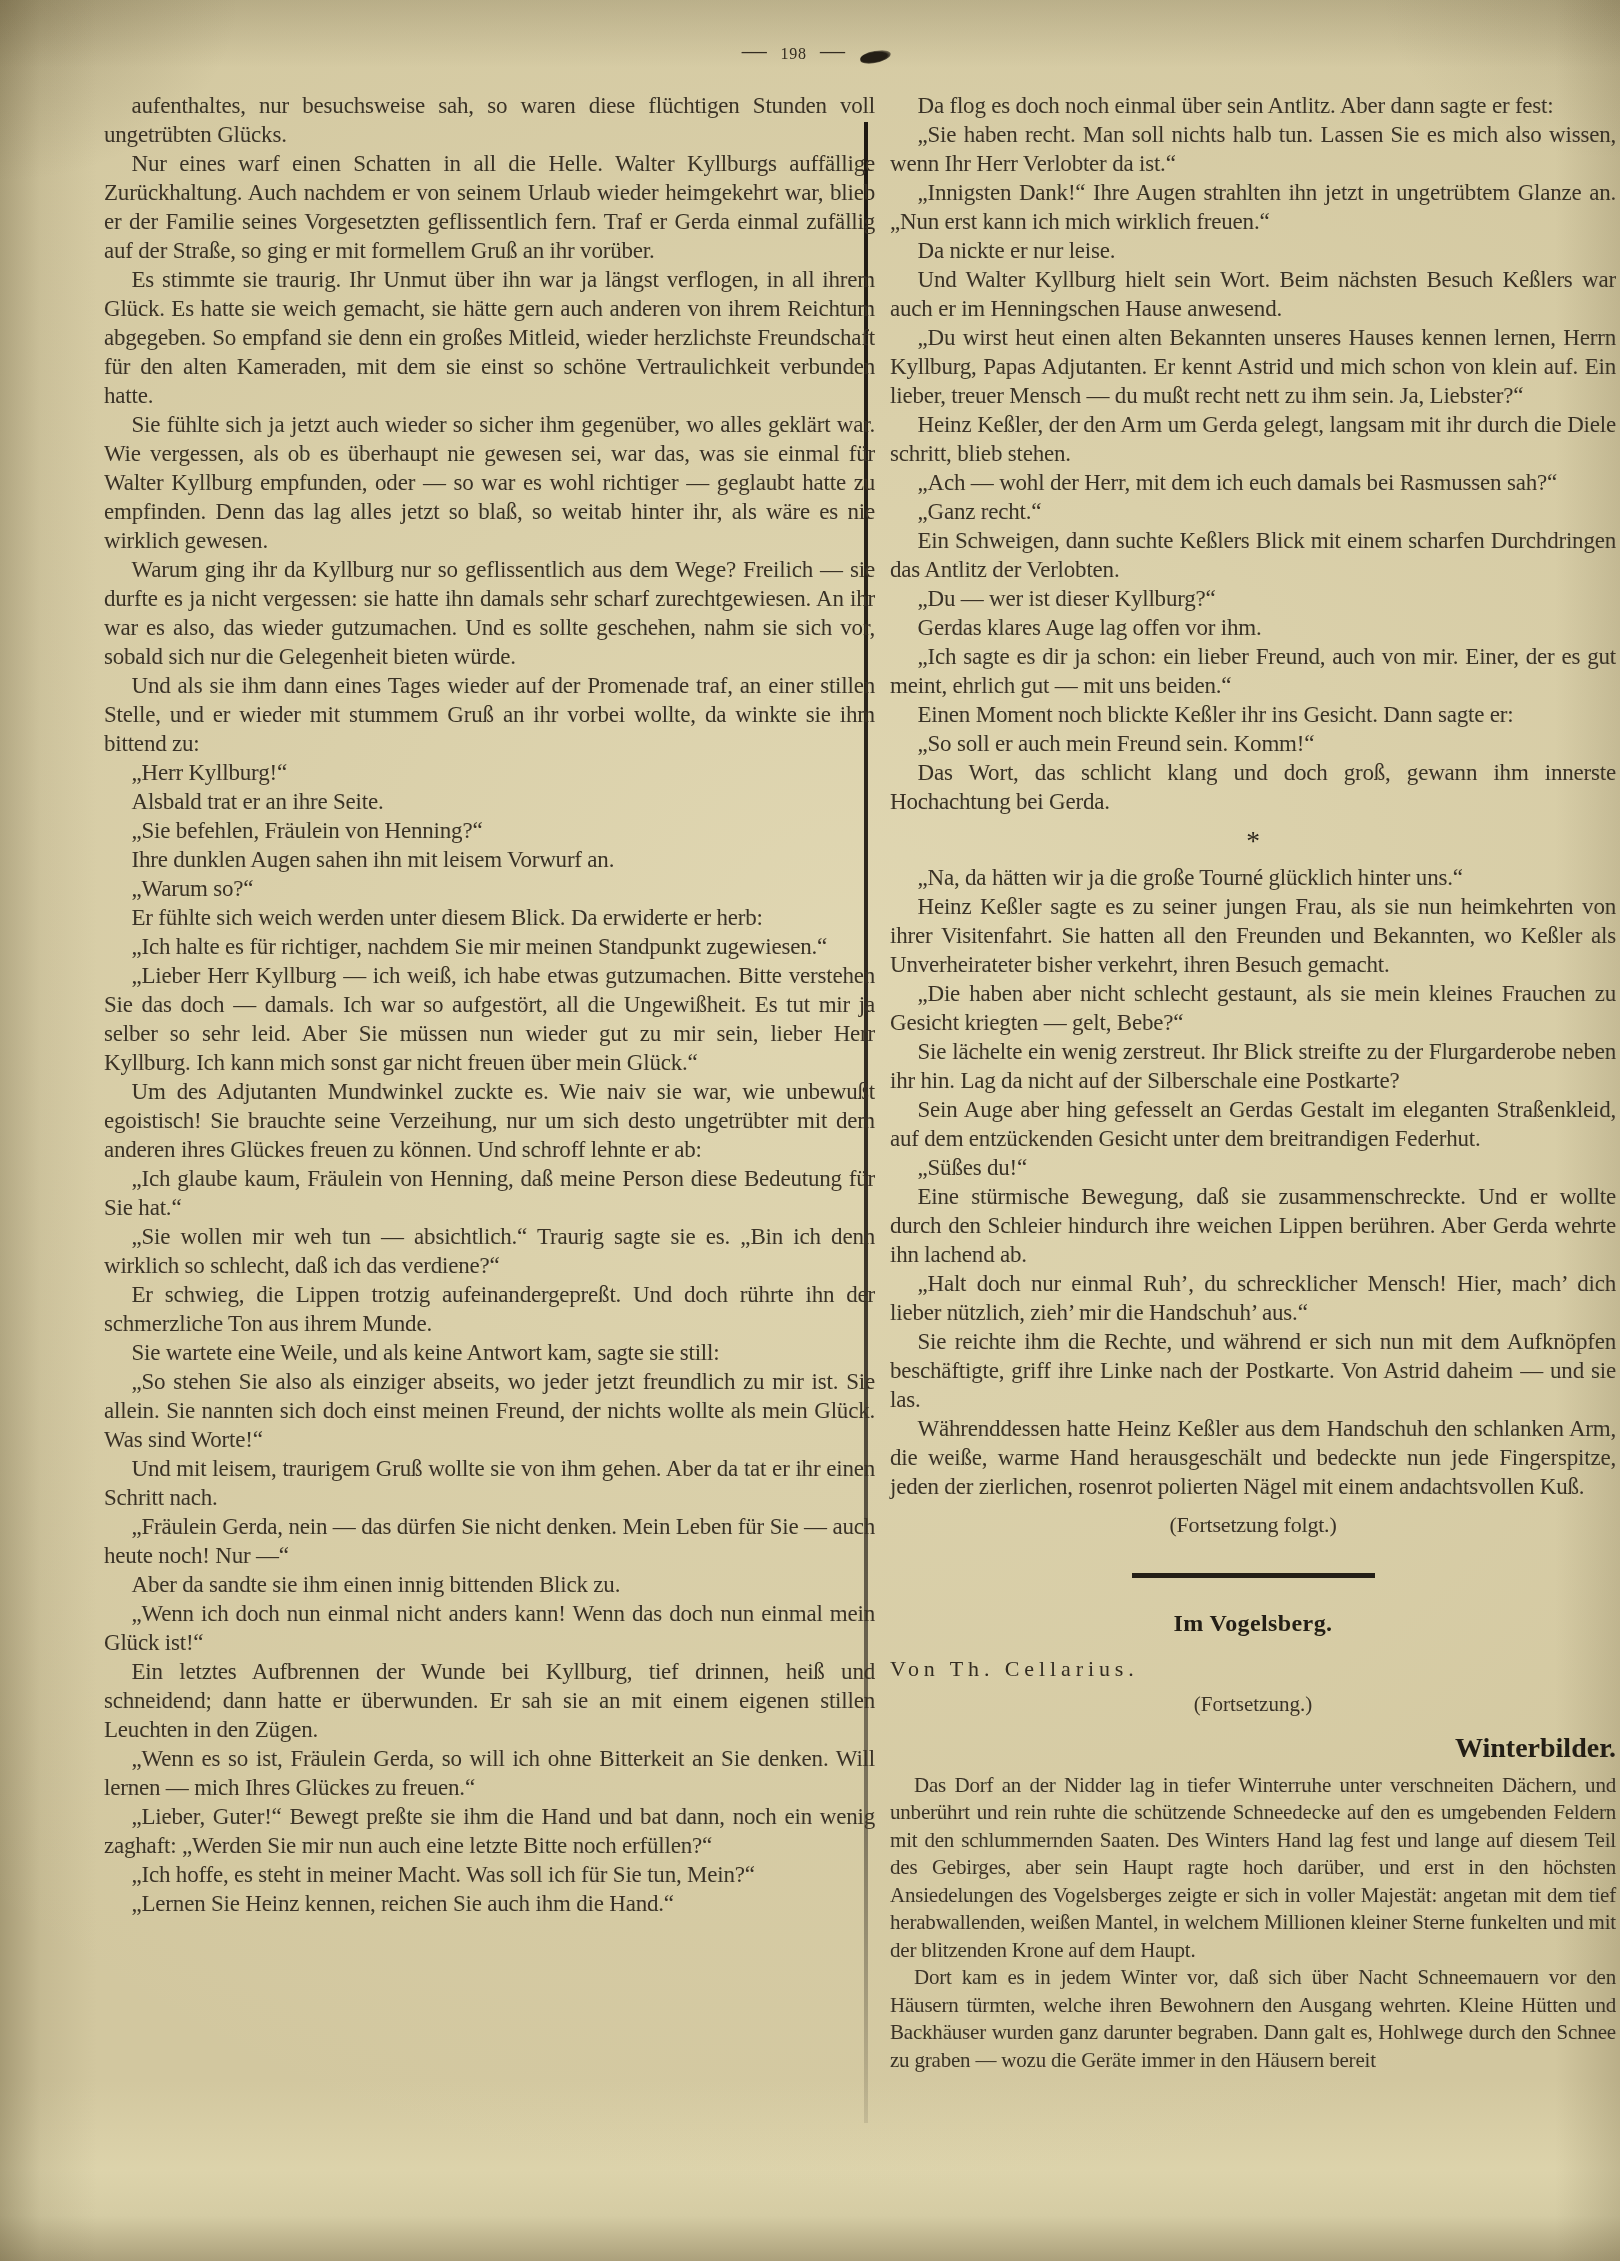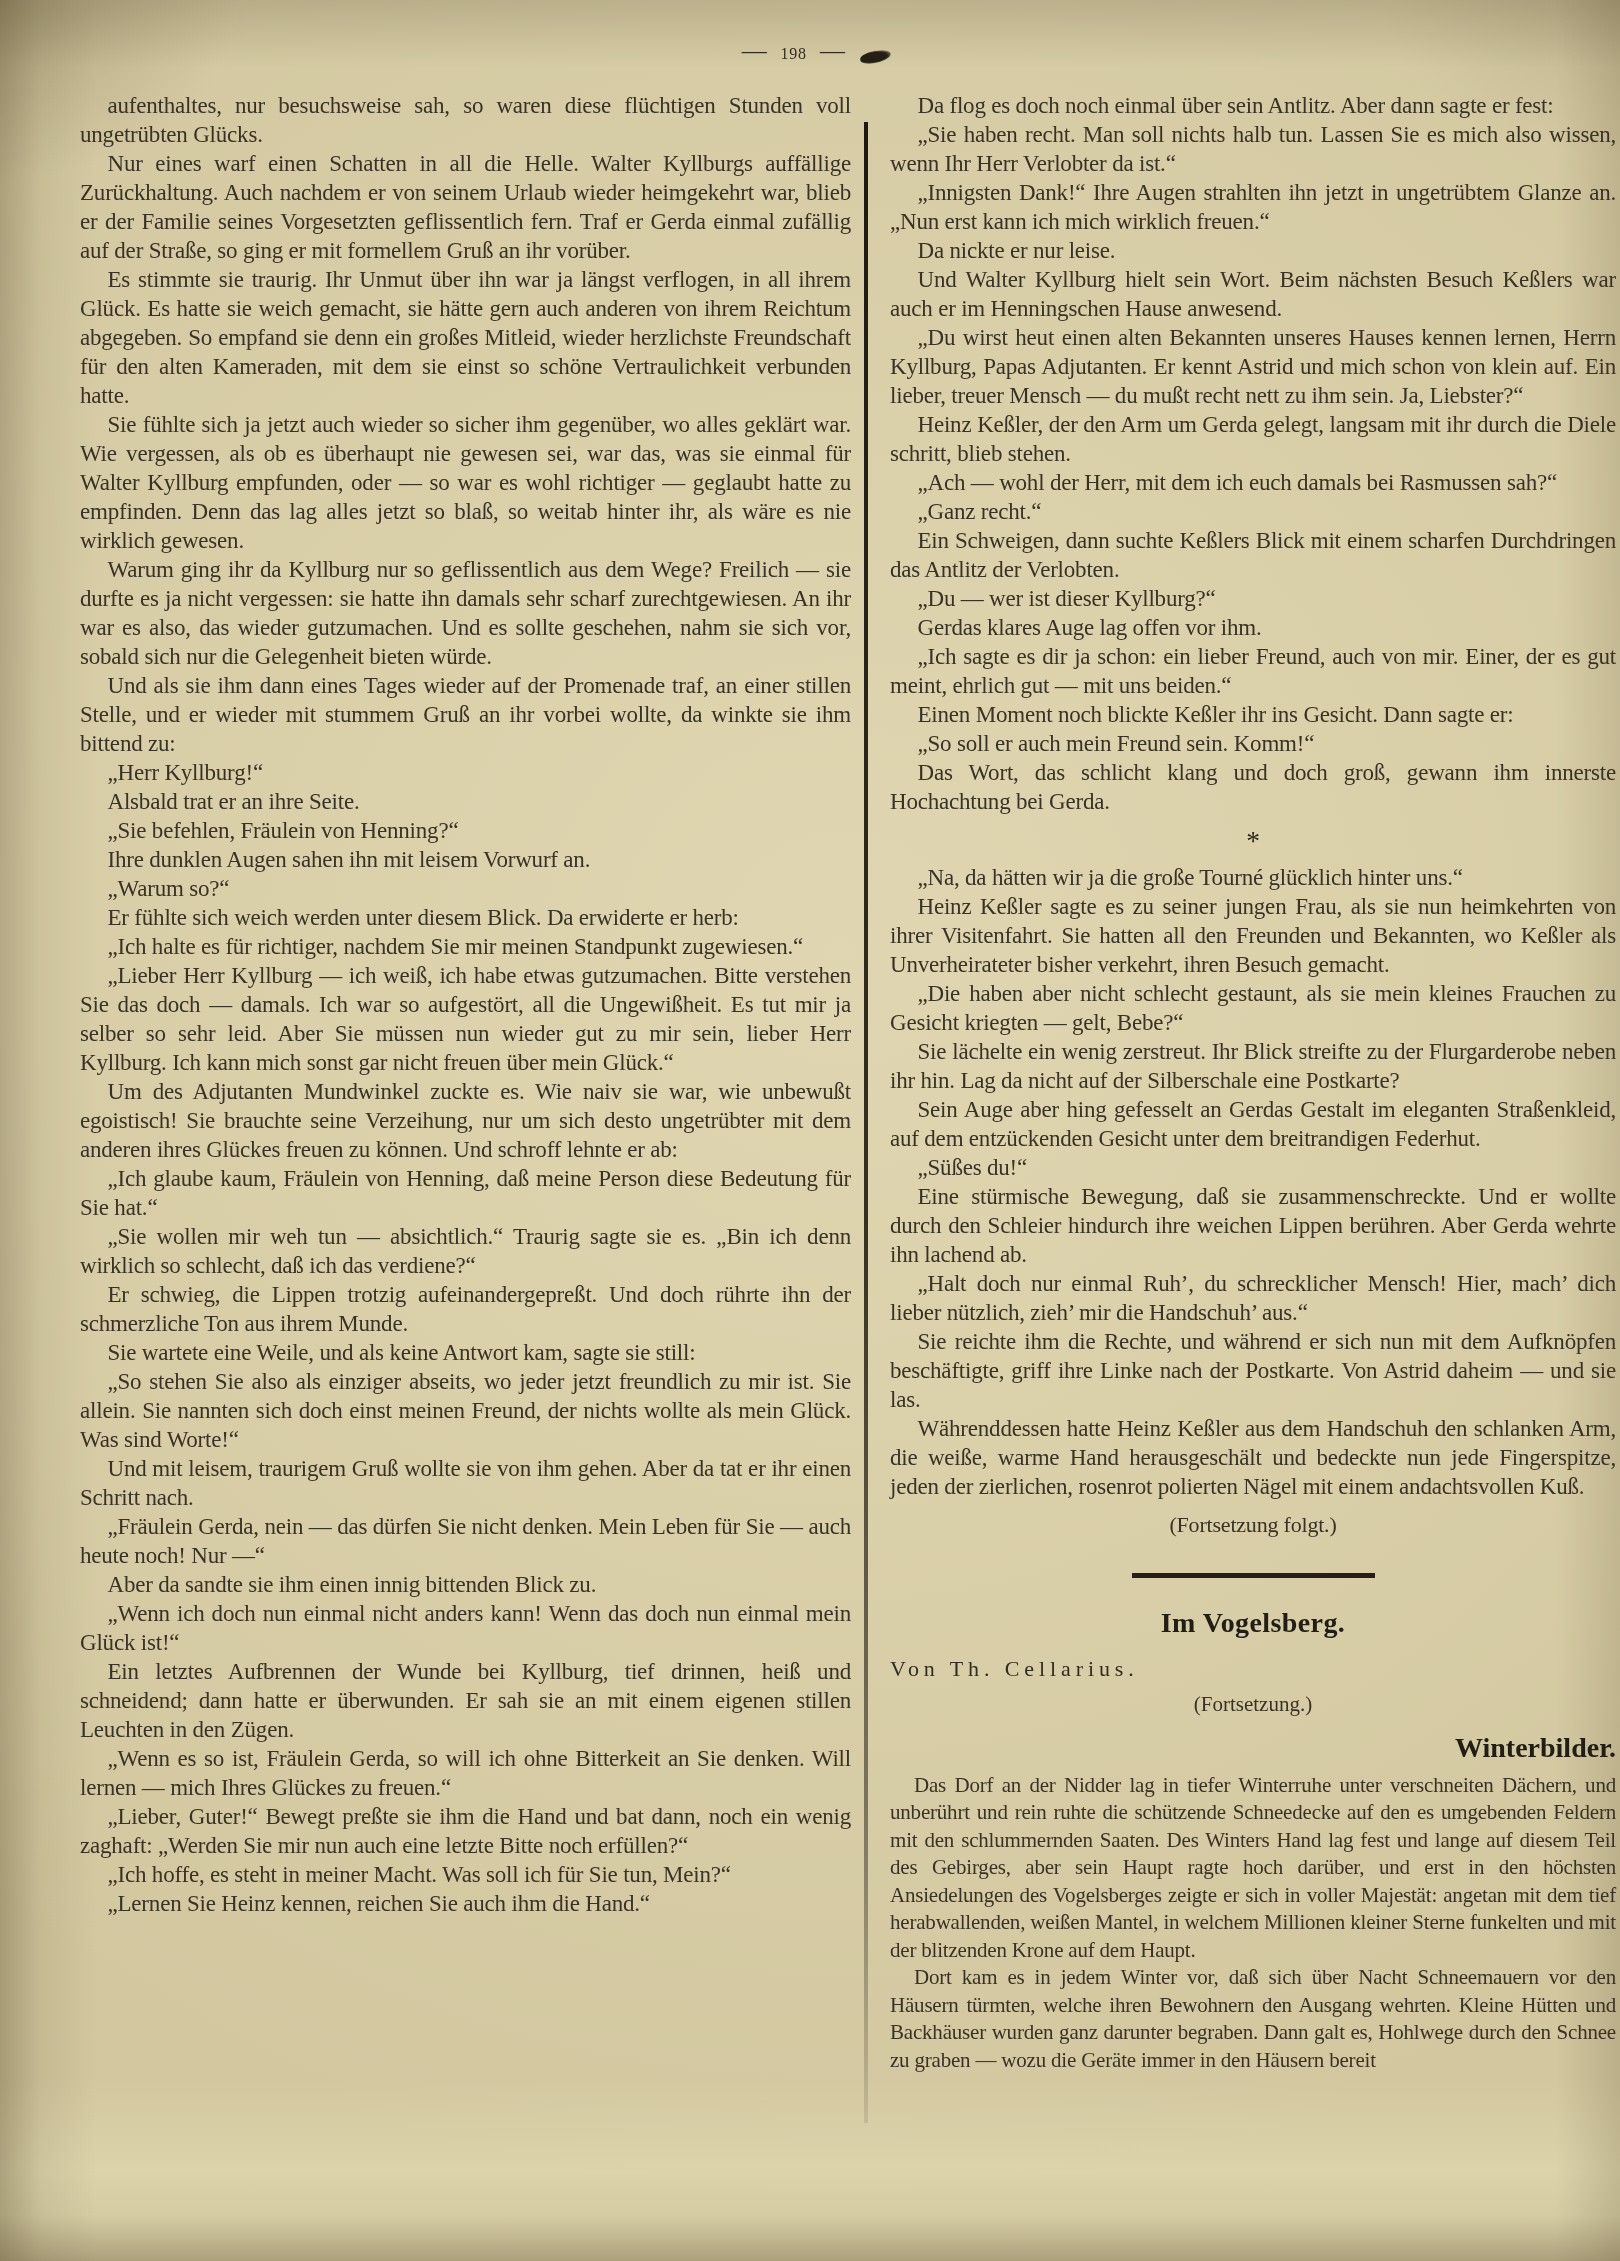--- a/index.html
+++ b/index.html
@@ -30,31 +30,31 @@
     display:inline-block;width:31px;height:12px;margin-left:1.6px;
     background:radial-gradient(ellipse at 45% 50%, #241e15 55%, rgba(36,30,21,0.35) 80%, rgba(36,30,21,0) 100%);
     border-radius:55% 45% 65% 45%;
     transform:translateY(4px) rotate(-9deg);
   }
   .divider{
     position:absolute;left:864px;top:122px;width:4px;height:2001px;
     background:linear-gradient(180deg,#1e1912 0,#352f24 55%,rgba(53,47,36,0.55) 85%,rgba(53,47,36,0.12) 100%);
   }
   .col{position:absolute;top:91px;text-align:justify;}
-  .col-left{left:80px;width:771px;font-size:23px;line-height:29px;}
+  .col-left{left:104px;width:771px;font-size:23px;line-height:29px;}
   .col-right{left:890px;width:726px;font-size:23px;line-height:29px;}
   .col p{margin:0;text-indent:27.5px;letter-spacing:-0.2px;}
   .separator{
     text-align:center;font-size:27.5px;line-height:27.5px;
     margin:11.3px 0 8px 0;color:#2c261c;text-indent:0;
   }
   .cont-note{text-align:center !important;text-indent:0 !important;margin-top:9.7px !important;font-size:22px;}
   .article-rule{width:243px;height:4.9px;background:#241f17;margin:34px auto 24px auto;}
   .article-title{
-    margin:0;text-align:center;font-size:28px;line-height:42px;
+    margin:0;text-align:center;font-size:24px;line-height:42px;
     font-weight:bold;color:#231e15;letter-spacing:0.4px;
   }
   .article-byline{
     text-align:left;font-size:22px;margin-top:9.7px;
     letter-spacing:4.9px;color:#332c21;
   }
   .article-cont{text-align:center;font-size:21px;margin-top:6.5px;}
   .article-subtitle{
     margin:13px 0 8px 0;text-align:right;font-size:28px;line-height:32px;
     font-weight:bold;color:#231e15;

